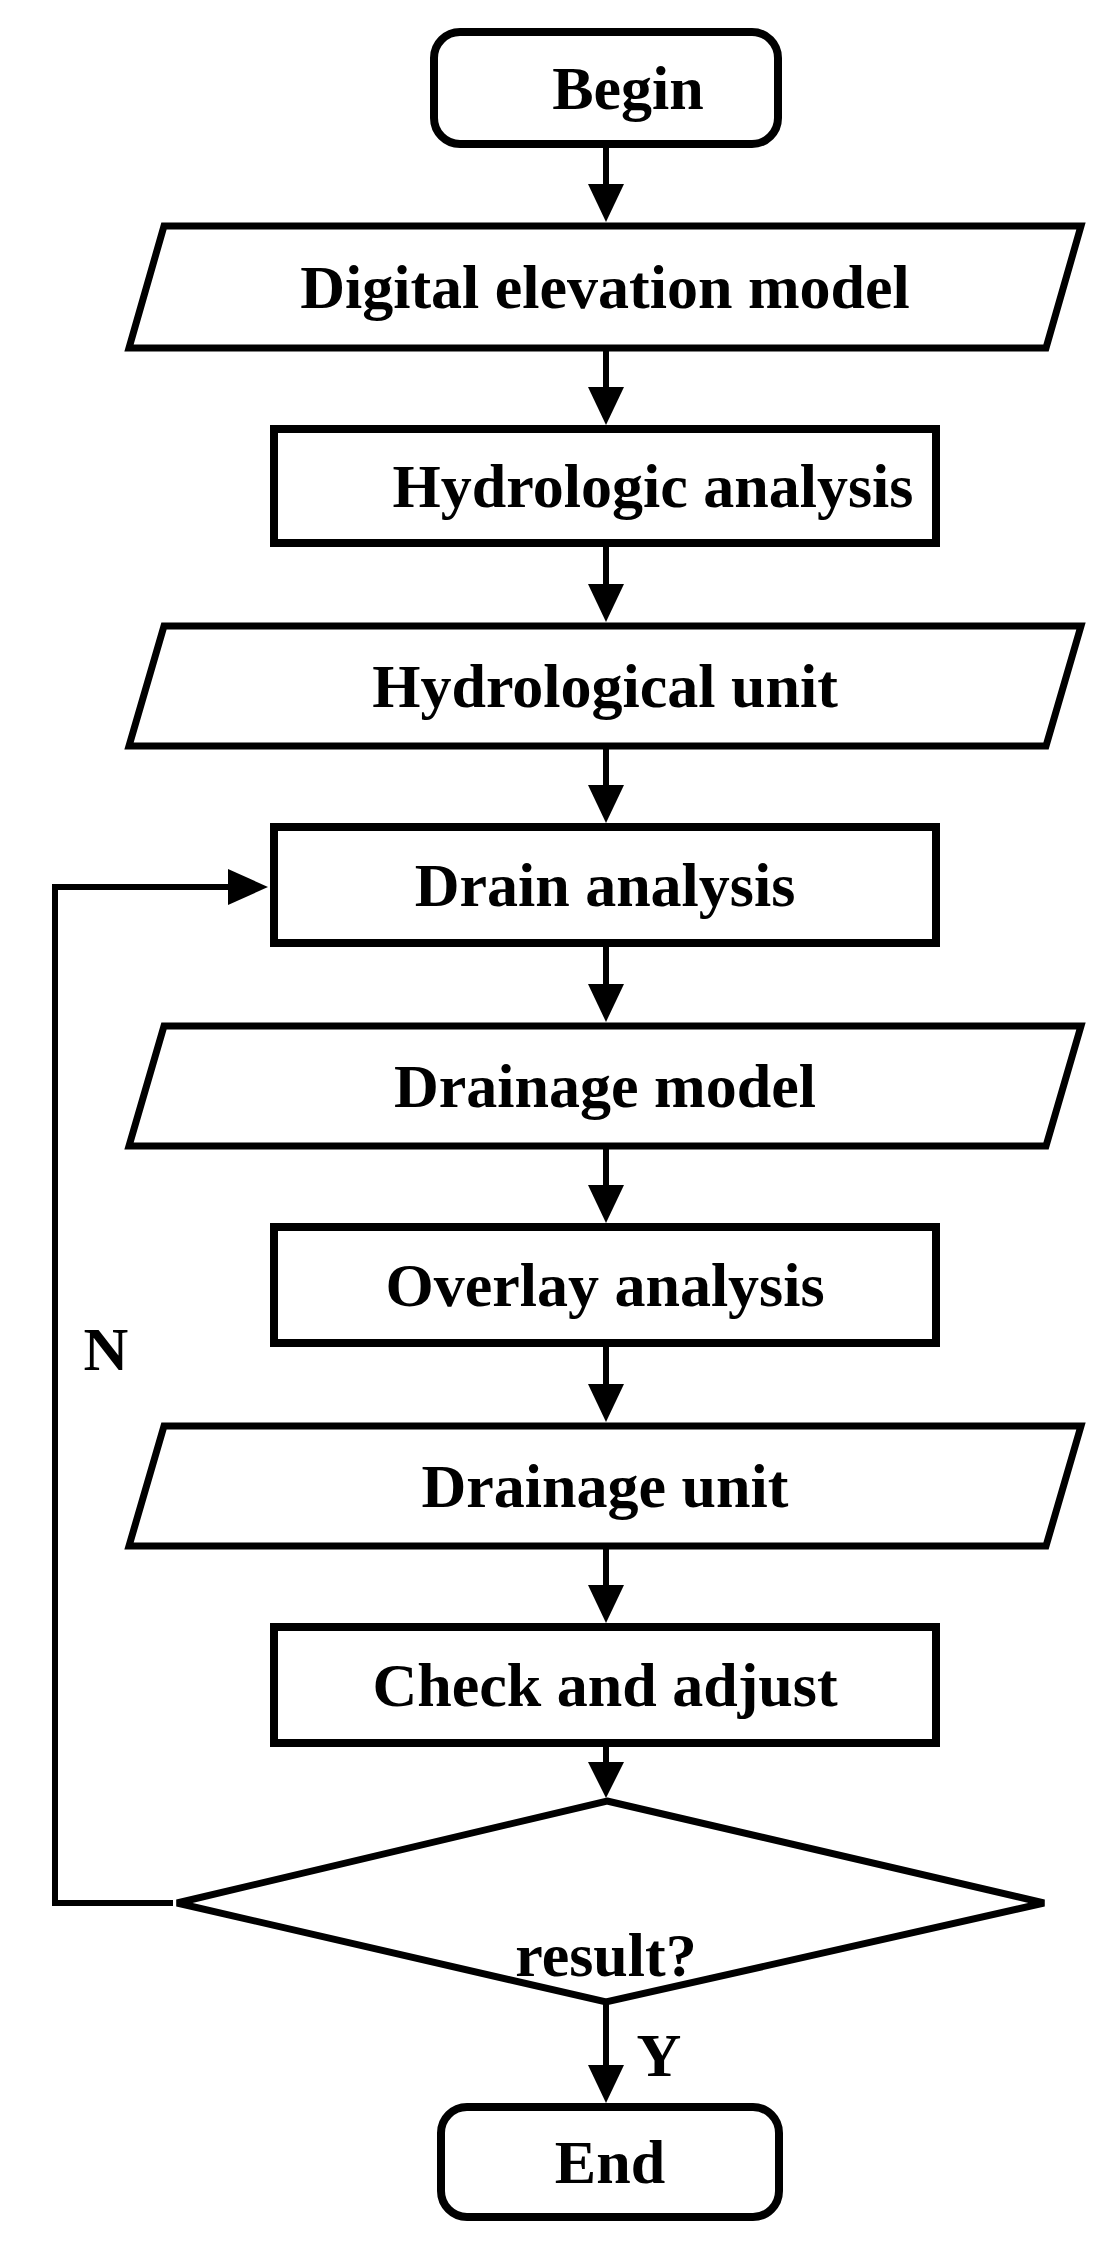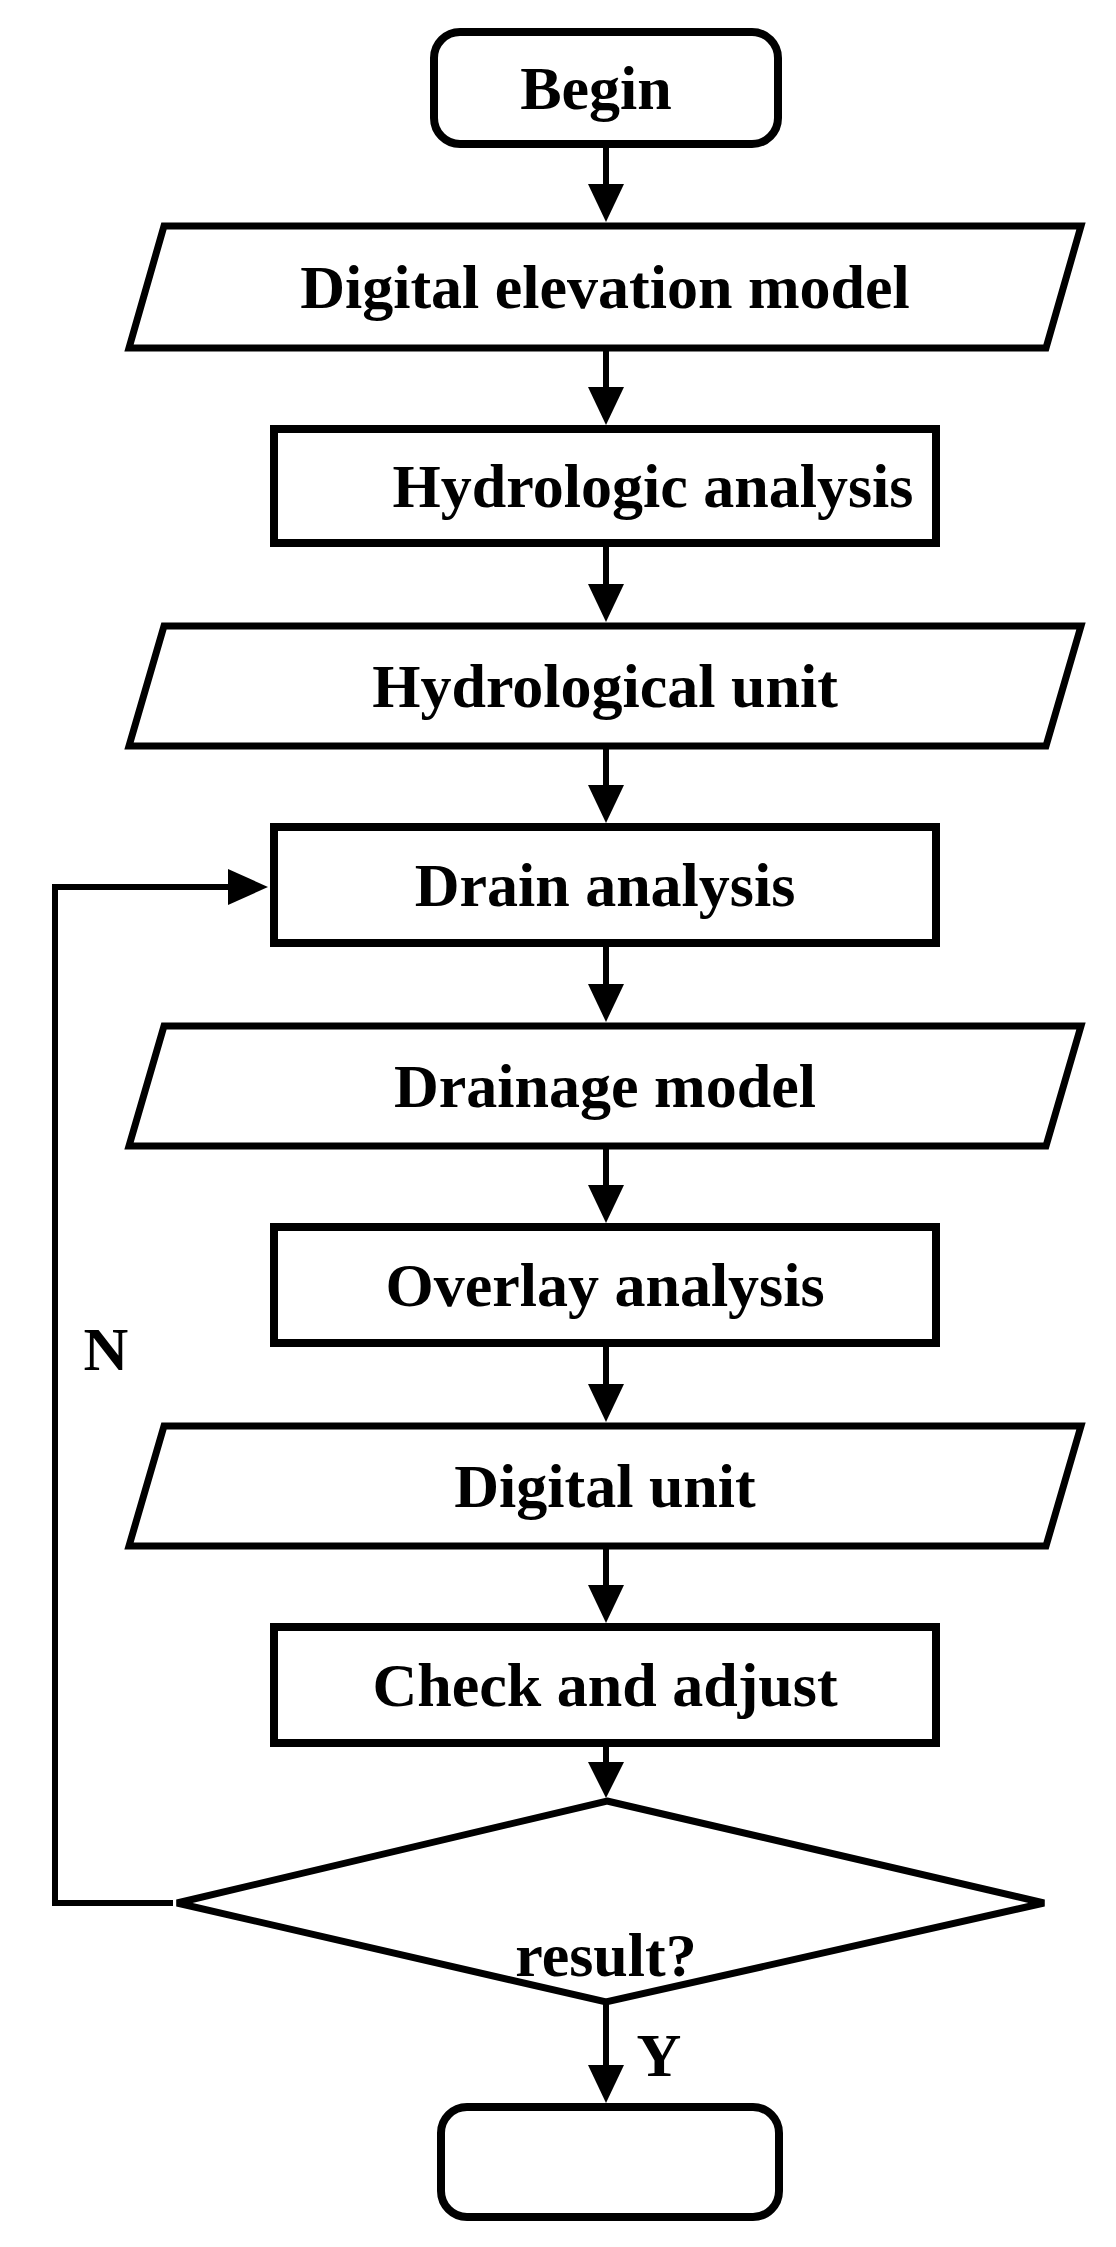--- a/index.html
+++ b/index.html
@@ -113,38 +113,39 @@
 
     <polyline class="connector" points="173,1903 55,1903 55,887 232,887" stroke-width="6"></polyline>
     <polygon class="arrowhead" points="228,869 228,905 268,887"></polygon>
 
     <line class="connector" x1="606" y1="2004" x2="606" y2="2069" stroke-width="6"></line>
     <polygon class="arrowhead" points="588,2065 624,2065 606,2103"></polygon>
 
     <rect class="shape" x="441" y="2107" width="338" height="110" rx="26" stroke-width="8"></rect>
   </svg>
 
-  <div class="node-label" style="left:430px; top:28px; width:332px; height:120px;">Begin</div>
+  <div class="node-label" style="left:430px; top:28px; width:332px; height:120px;padding-left:32px;">Begin</div>
 
   <div class="node-label" style="left:128px; top:222px; width:954px; height:130px;">Digital elevation model</div>
 
   <div class="node-label" style="left:270px; top:425px; width:670px; height:122px;margin-left:48px;">Hydrologic analysis</div>
 
   <div class="node-label" style="left:128px; top:622px; width:954px; height:128px;">Hydrological unit</div>
 
   <div class="node-label" style="left:270px; top:823px; width:670px; height:124px;border-radius:31px;">Drain analysis</div>
 
   <div class="node-label" style="left:128px; top:1022px; width:954px; height:128px;">Drainage model</div>
 
   <div class="node-label" style="left:270px; top:1223px; width:670px; height:124px;text-align:right;">Overlay analysis</div>
 
-  <div class="node-label" style="left:128px; top:1422px; width:954px; height:128px;">Digital unit</div>
+  <div class="node-label" style="left:128px; top:1422px; width:954px; height:128px;">Drainage unit</div>
 
   <div class="node-label" style="left:270px; top:1623px; width:670px; height:124px;">Check and adjust</div>
 
   <div class="node-label" style="left:300px; top:1904px; width:612px; height:102px;">result?</div>
 
+  <div class="node-label" style="left:437px; top:2103px; width:346px; height:118px;">End</div>
 
   <div class="edge-label" style="left:75px; top:1316px; width:62px; height:66px;">N</div>
 
   <div class="edge-label" style="left:628px; top:2022px; width:62px; height:66px;">Y</div>
 
 </div>
 
 </body></html>

